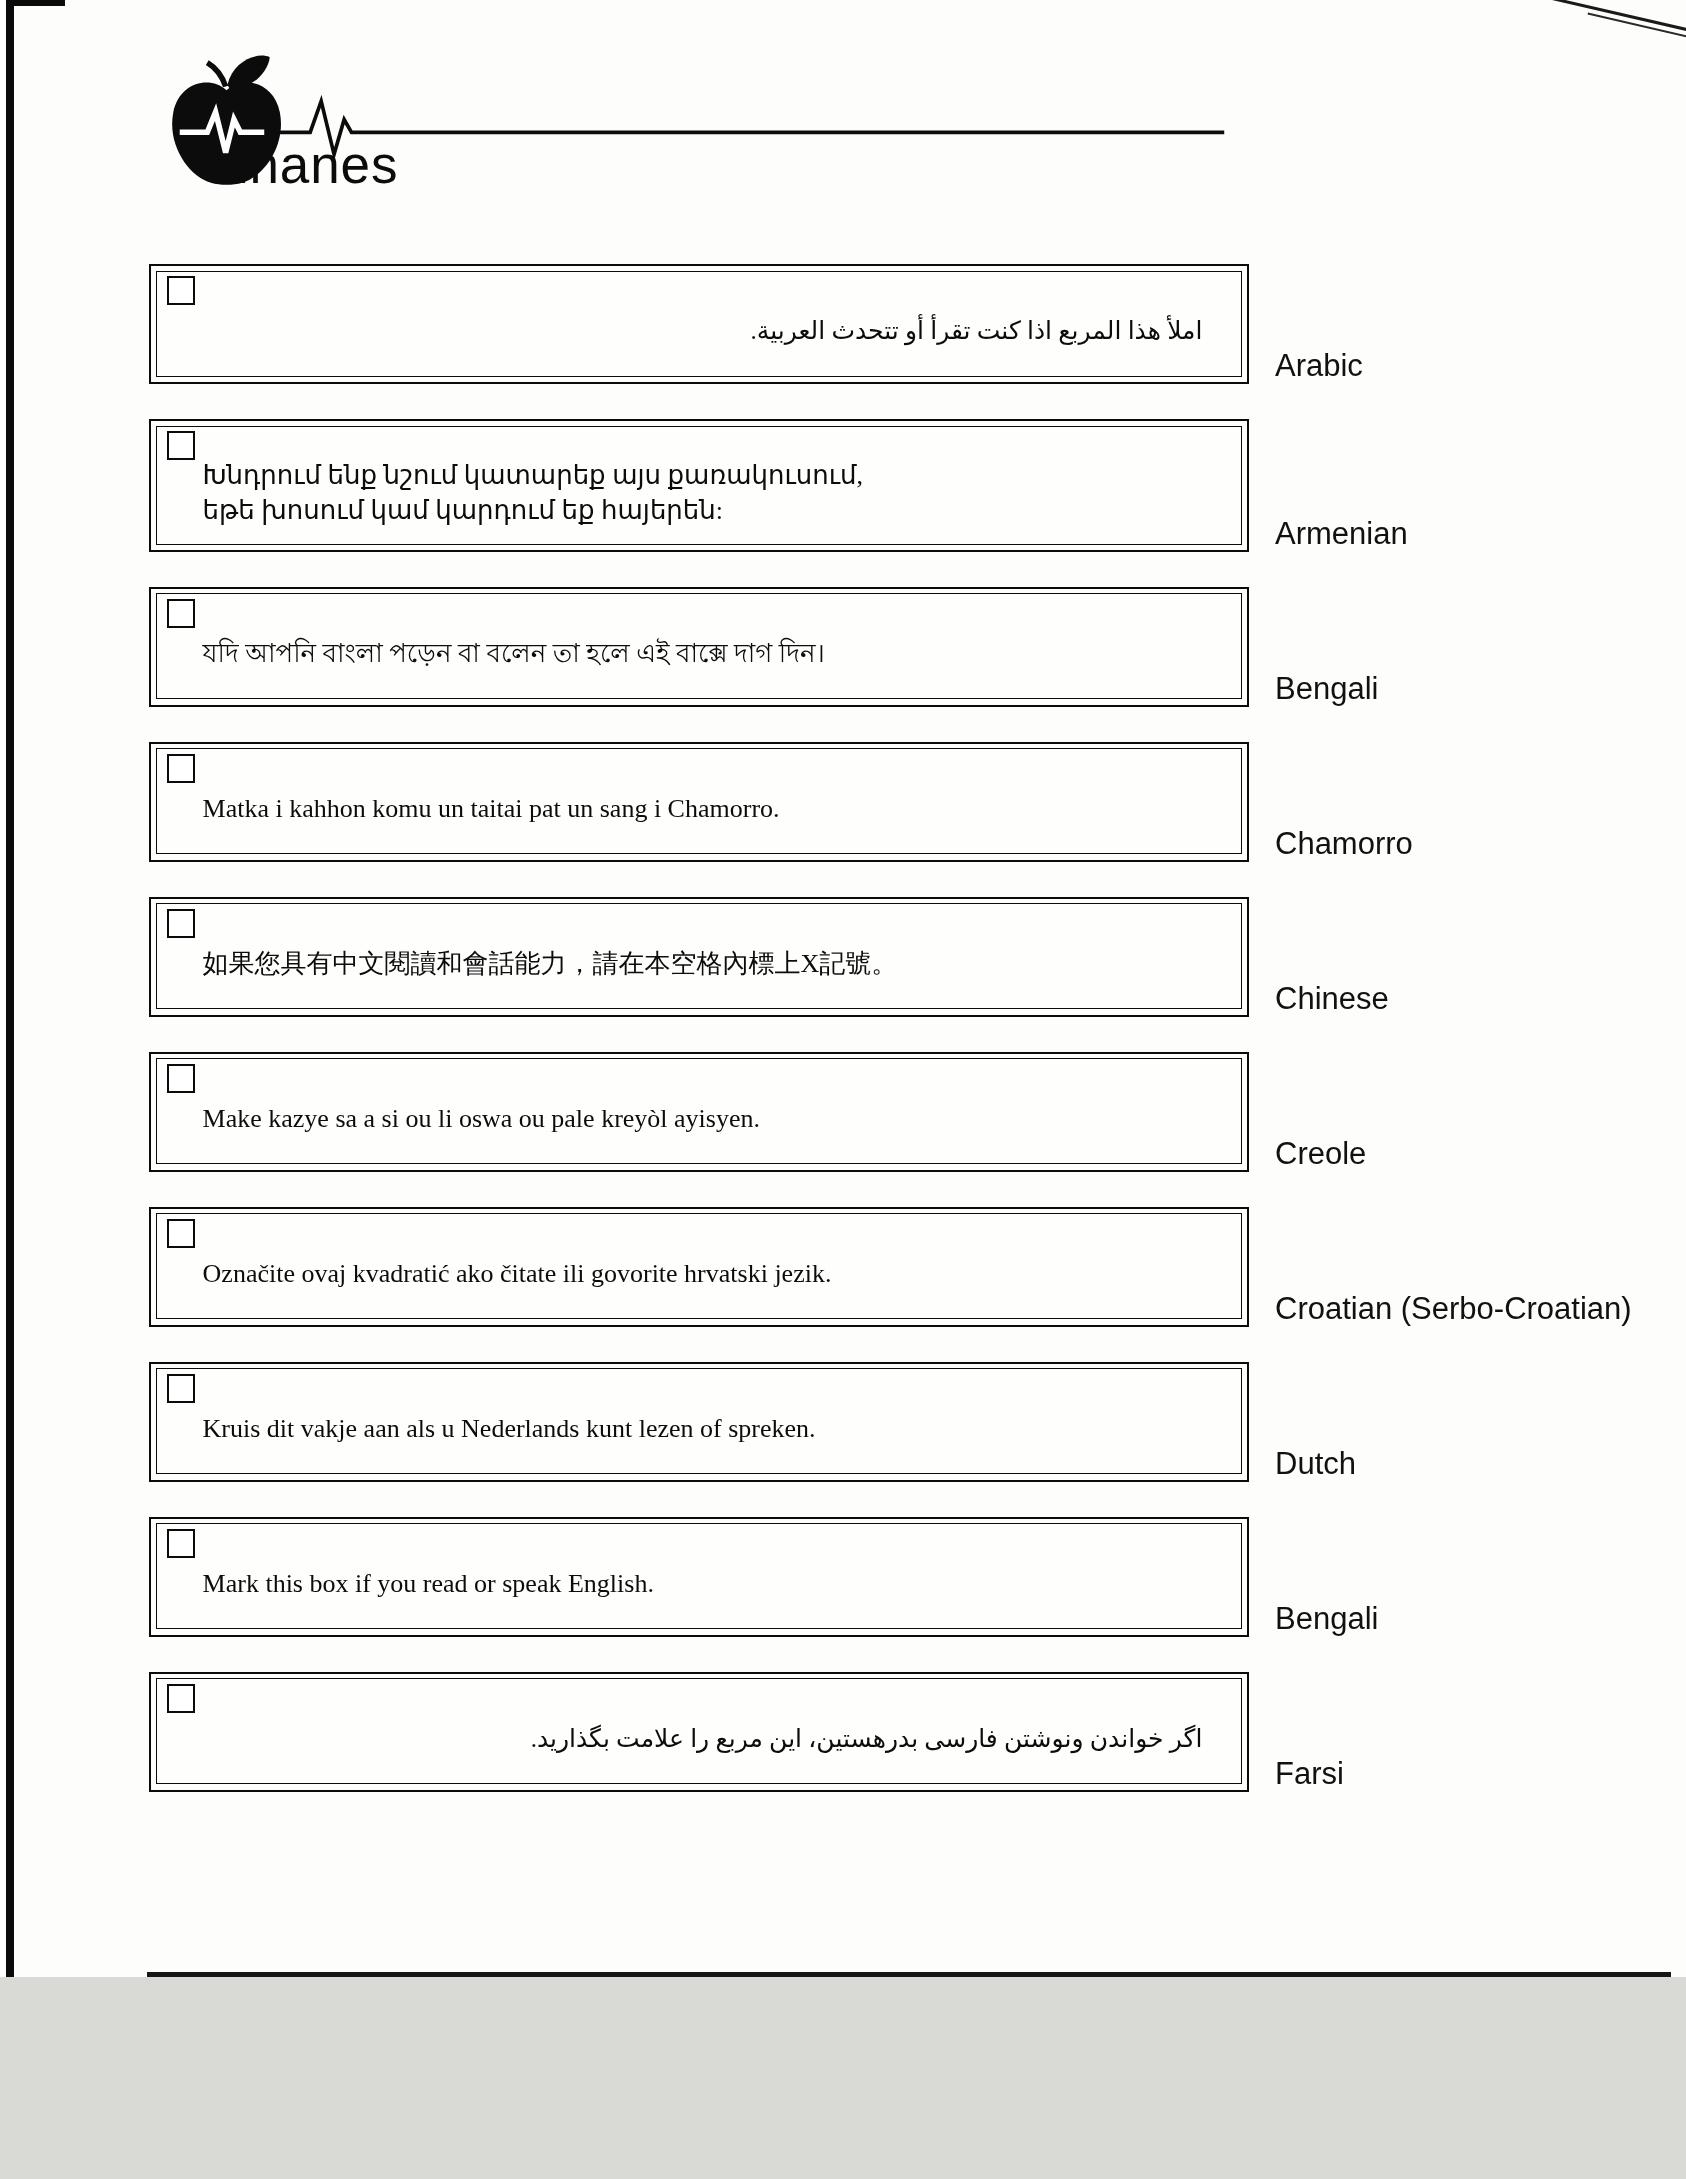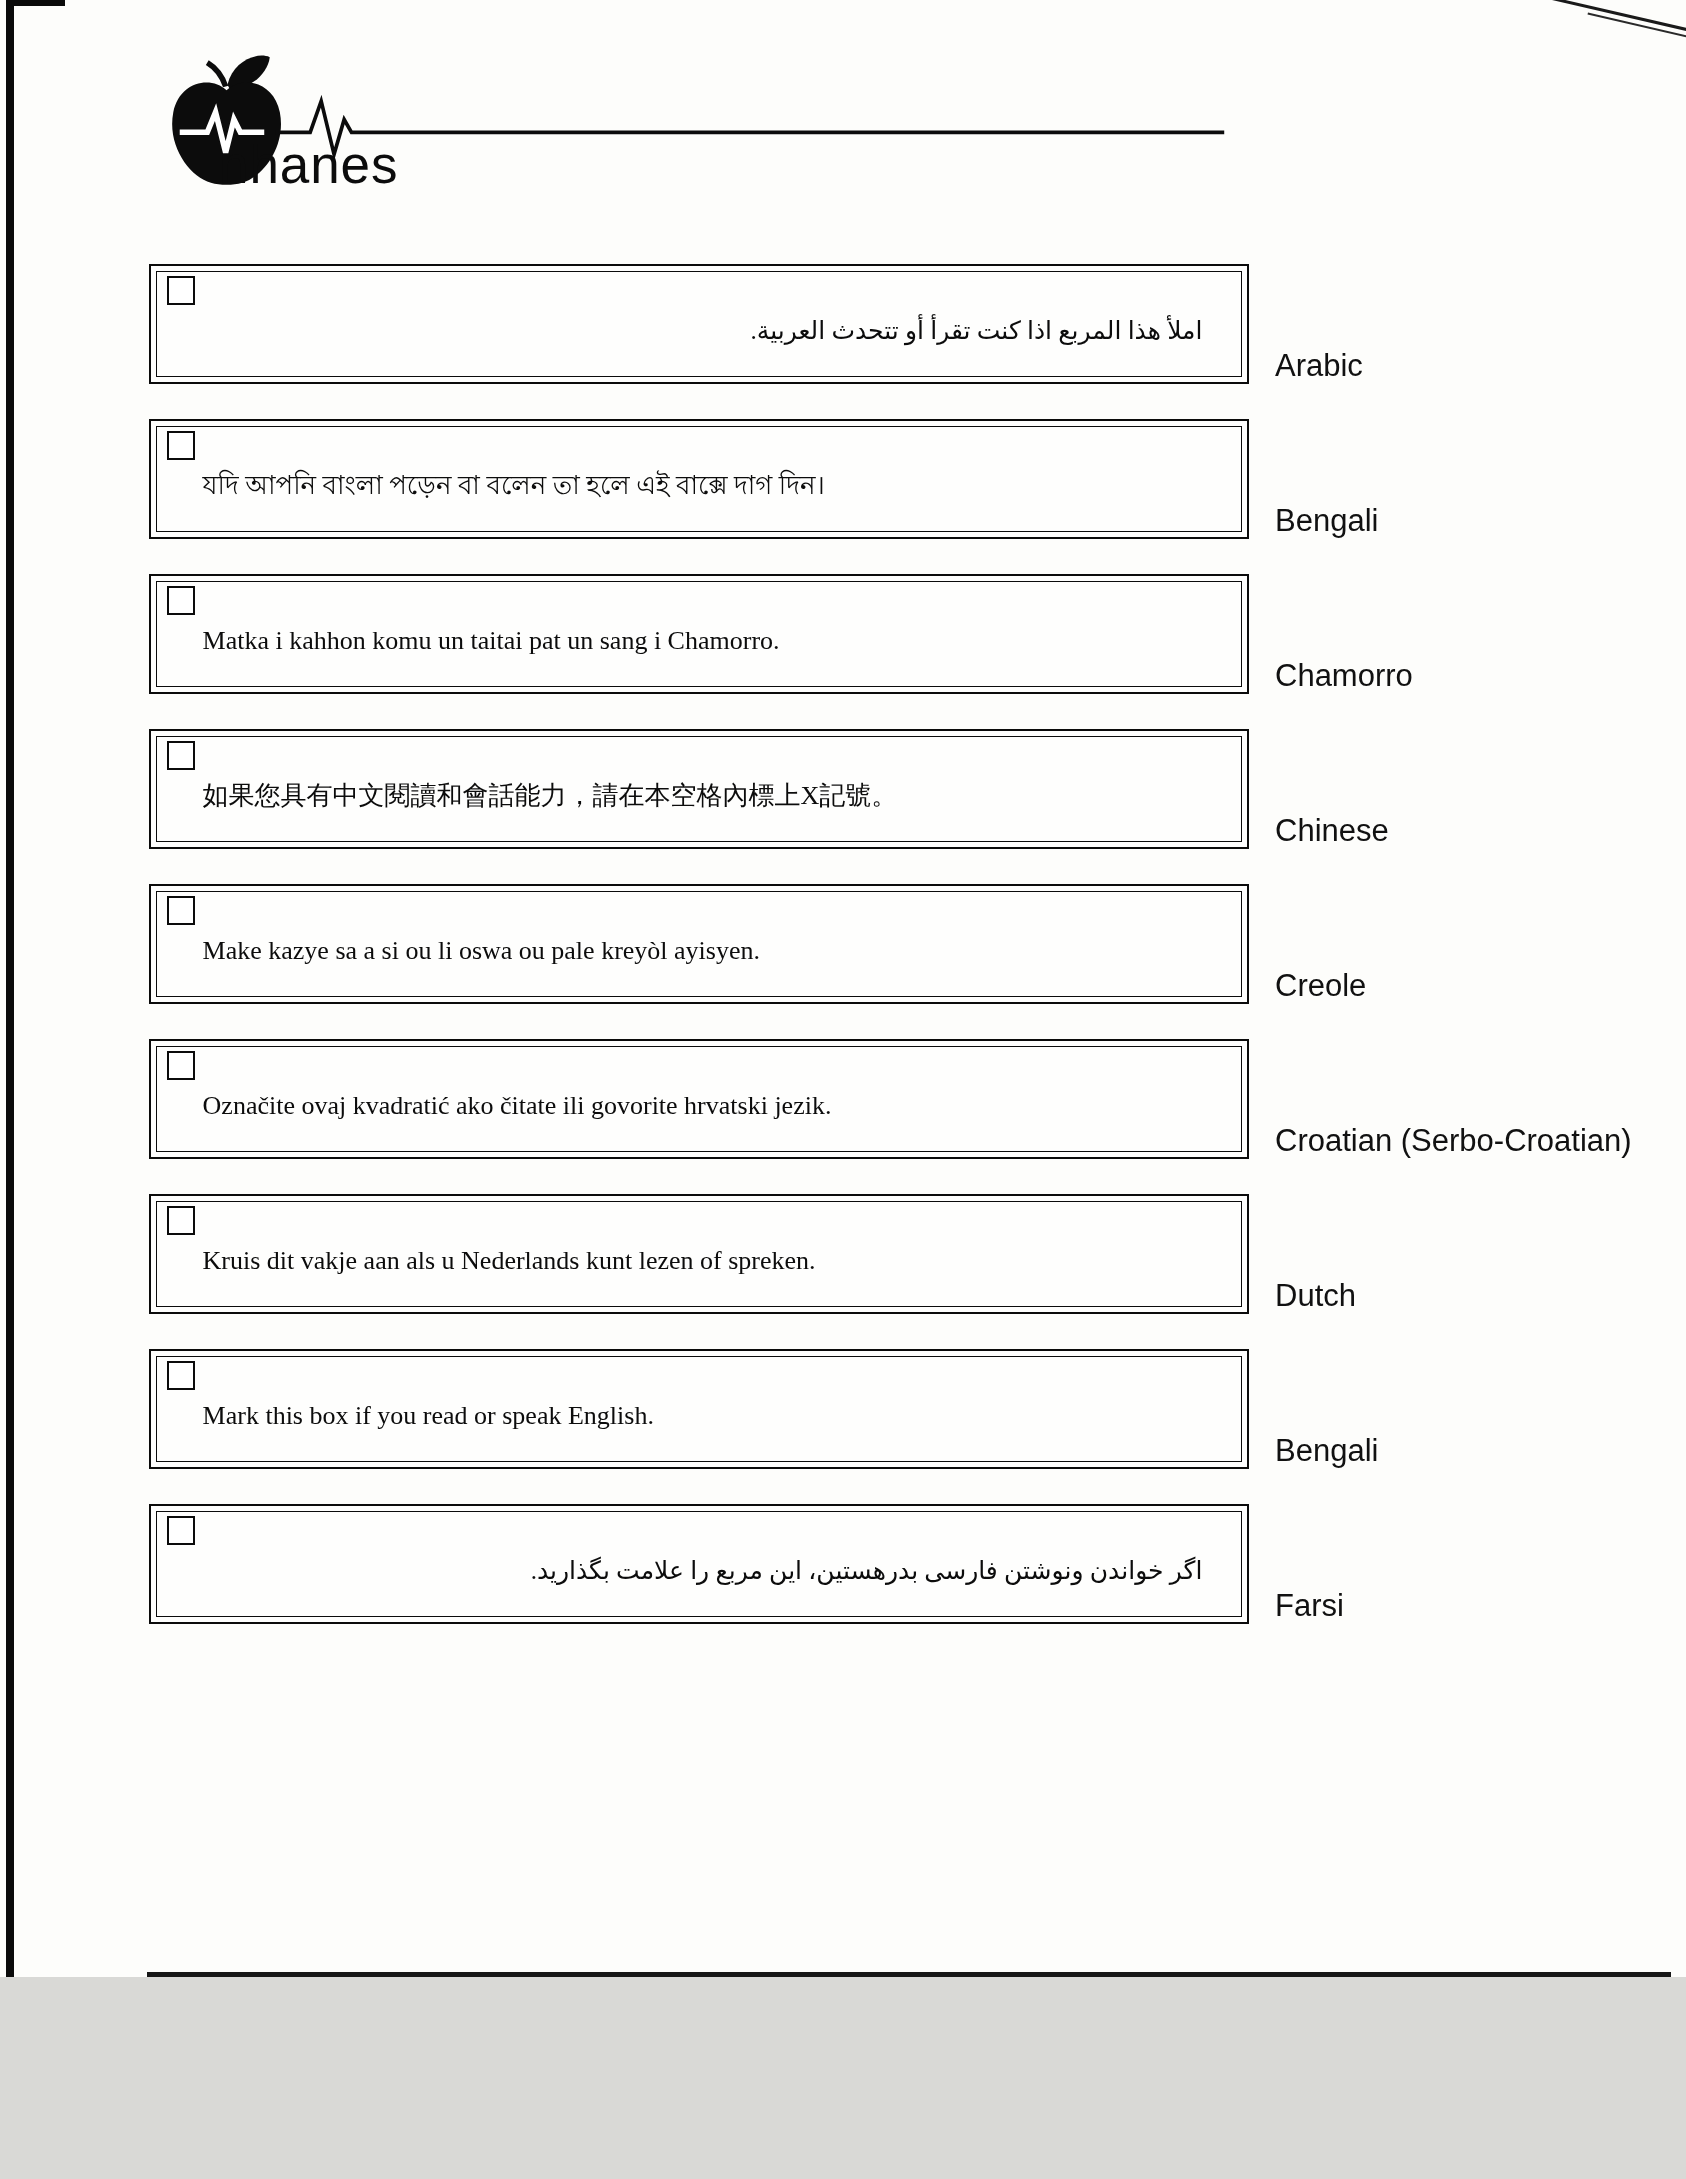--- a/index.html
+++ b/index.html
@@ -159,20 +159,30 @@
     <div class="language-row">
       <div class="lang-box-outer">
         <div class="lang-box-inner">
           <span class="checkbox" role="checkbox" aria-checked="false"></span>
           <span class="instruction" dir="rtl">املأ هذا المربع اذا كنت تقرأ أو تتحدث العربية.</span>
         </div>
       </div>
       <span class="lang-label">Arabic</span>
     </div>
 
+    <div class="language-row">
+      <div class="lang-box-outer">
+        <div class="lang-box-inner">
+          <span class="checkbox" role="checkbox" aria-checked="false"></span>
+          <span class="instruction" dir="ltr">Խնդրում ենք նշում կատարեք այս քառակուսում,
+եթե խոսում կամ կարդում եք հայերեն:</span>
+        </div>
+      </div>
+      <span class="lang-label">Armenian</span>
+    </div>
 
     <div class="language-row">
       <div class="lang-box-outer">
         <div class="lang-box-inner">
           <span class="checkbox" role="checkbox" aria-checked="false"></span>
           <span class="instruction" dir="ltr">যদি আপনি বাংলা পড়েন বা বলেন তা হলে এই বাক্সে দাগ দিন।</span>
         </div>
       </div>
       <span class="lang-label">Bengali</span>
     </div>

